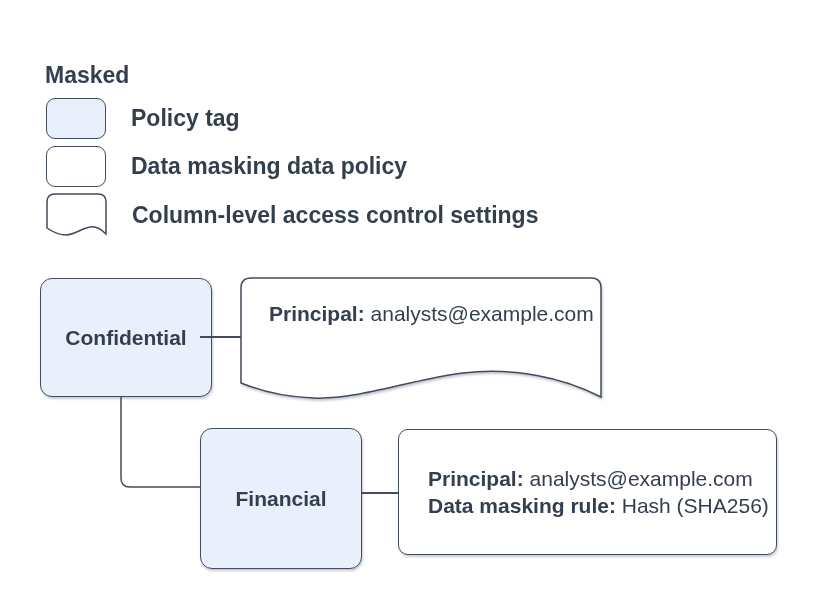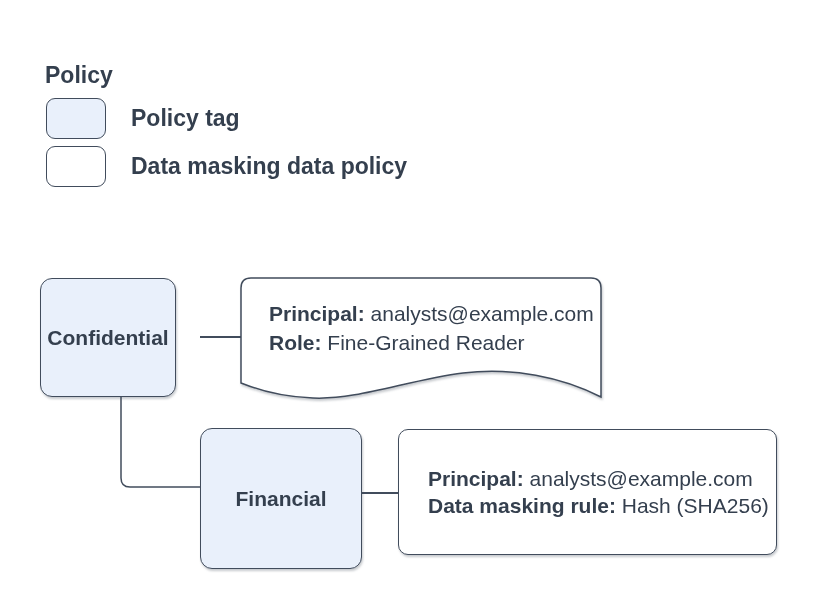--- a/index.html
+++ b/index.html
@@ -55,49 +55,52 @@
   
   .conn{position:absolute;background:var(--stroke);height:1.5px;}
   .elbow{position:absolute;}
   .elbow path{fill:none;stroke:var(--stroke);stroke-width:1.5;}
 </style>
 </head>
 <body>
 
 <div class="canvas">
 
-  <h2 class="legend-title">Policy</h2>
+  <h2 class="legend-title">Masked</h2>
 
   <div class="lrow" style="top:97px;height:42px">
     <span class="swatch blue"></span>
     <span class="llabel">Policy tag</span>
   </div>
 
   <div class="lrow" style="top:146px;height:41px">
     <span class="swatch white"></span>
     <span class="llabel">Data masking data policy</span>
   </div>
 
+  <div class="lrow" style="top:193px;height:45px">
+    <svg class="docswatch" width="61" height="46" viewBox="0 0 61 46">
+      <path d="M 9 1 H 52 Q 60 1 60 9 V 41 C 55 36 49 33 44 34 C 36 35 29 42 20 42 C 13 42 7 39 1 35 V 9 Q 1 1 9 1 Z"></path>
+    </svg>
+    <span class="llabel">Column-level access control settings</span>
+  </div>
 
-  <div class="node" style="left:40px;top:278px;width:136px;height:119px">
+  <div class="node" style="left:40px;top:278px;width:172px;height:119px">
     <span>Confidential</span>
   </div>
 
   <div class="conn" style="left:200px;top:336px;width:41px"></div>
 
   <div class="docnode" style="left:240px;top:277px;width:362px;height:124px">
     <svg width="362" height="124" viewBox="0 0 362 124">
       <path d="M 11 1 H 351 Q 361 1 361 11 V 120 C 322 100 272 90 223 96 C 168 103 118 123 73 121 C 46 120 21 114 1 106 V 11 Q 1 1 11 1 Z"></path>
     </svg>
     <div class="ptext">
       <div class="pline">
         <b>Principal:</b> <span>analysts@example.com</span>
-      </div>
-      <div class="pline">
-        <b>Role:</b> <span>Fine-Grained Reader</span>
       </div>
     </div>
   </div>
 
   <svg class="elbow" style="left:112px;top:397px" width="92" height="95" viewBox="0 0 92 95">
     <path d="M 9 0 L 9 81 Q 9 90 18 90 L 91 90"></path>
   </svg>
 
   <div class="node" style="left:200px;top:428px;width:162px;height:141px">
     <span>Financial</span>

